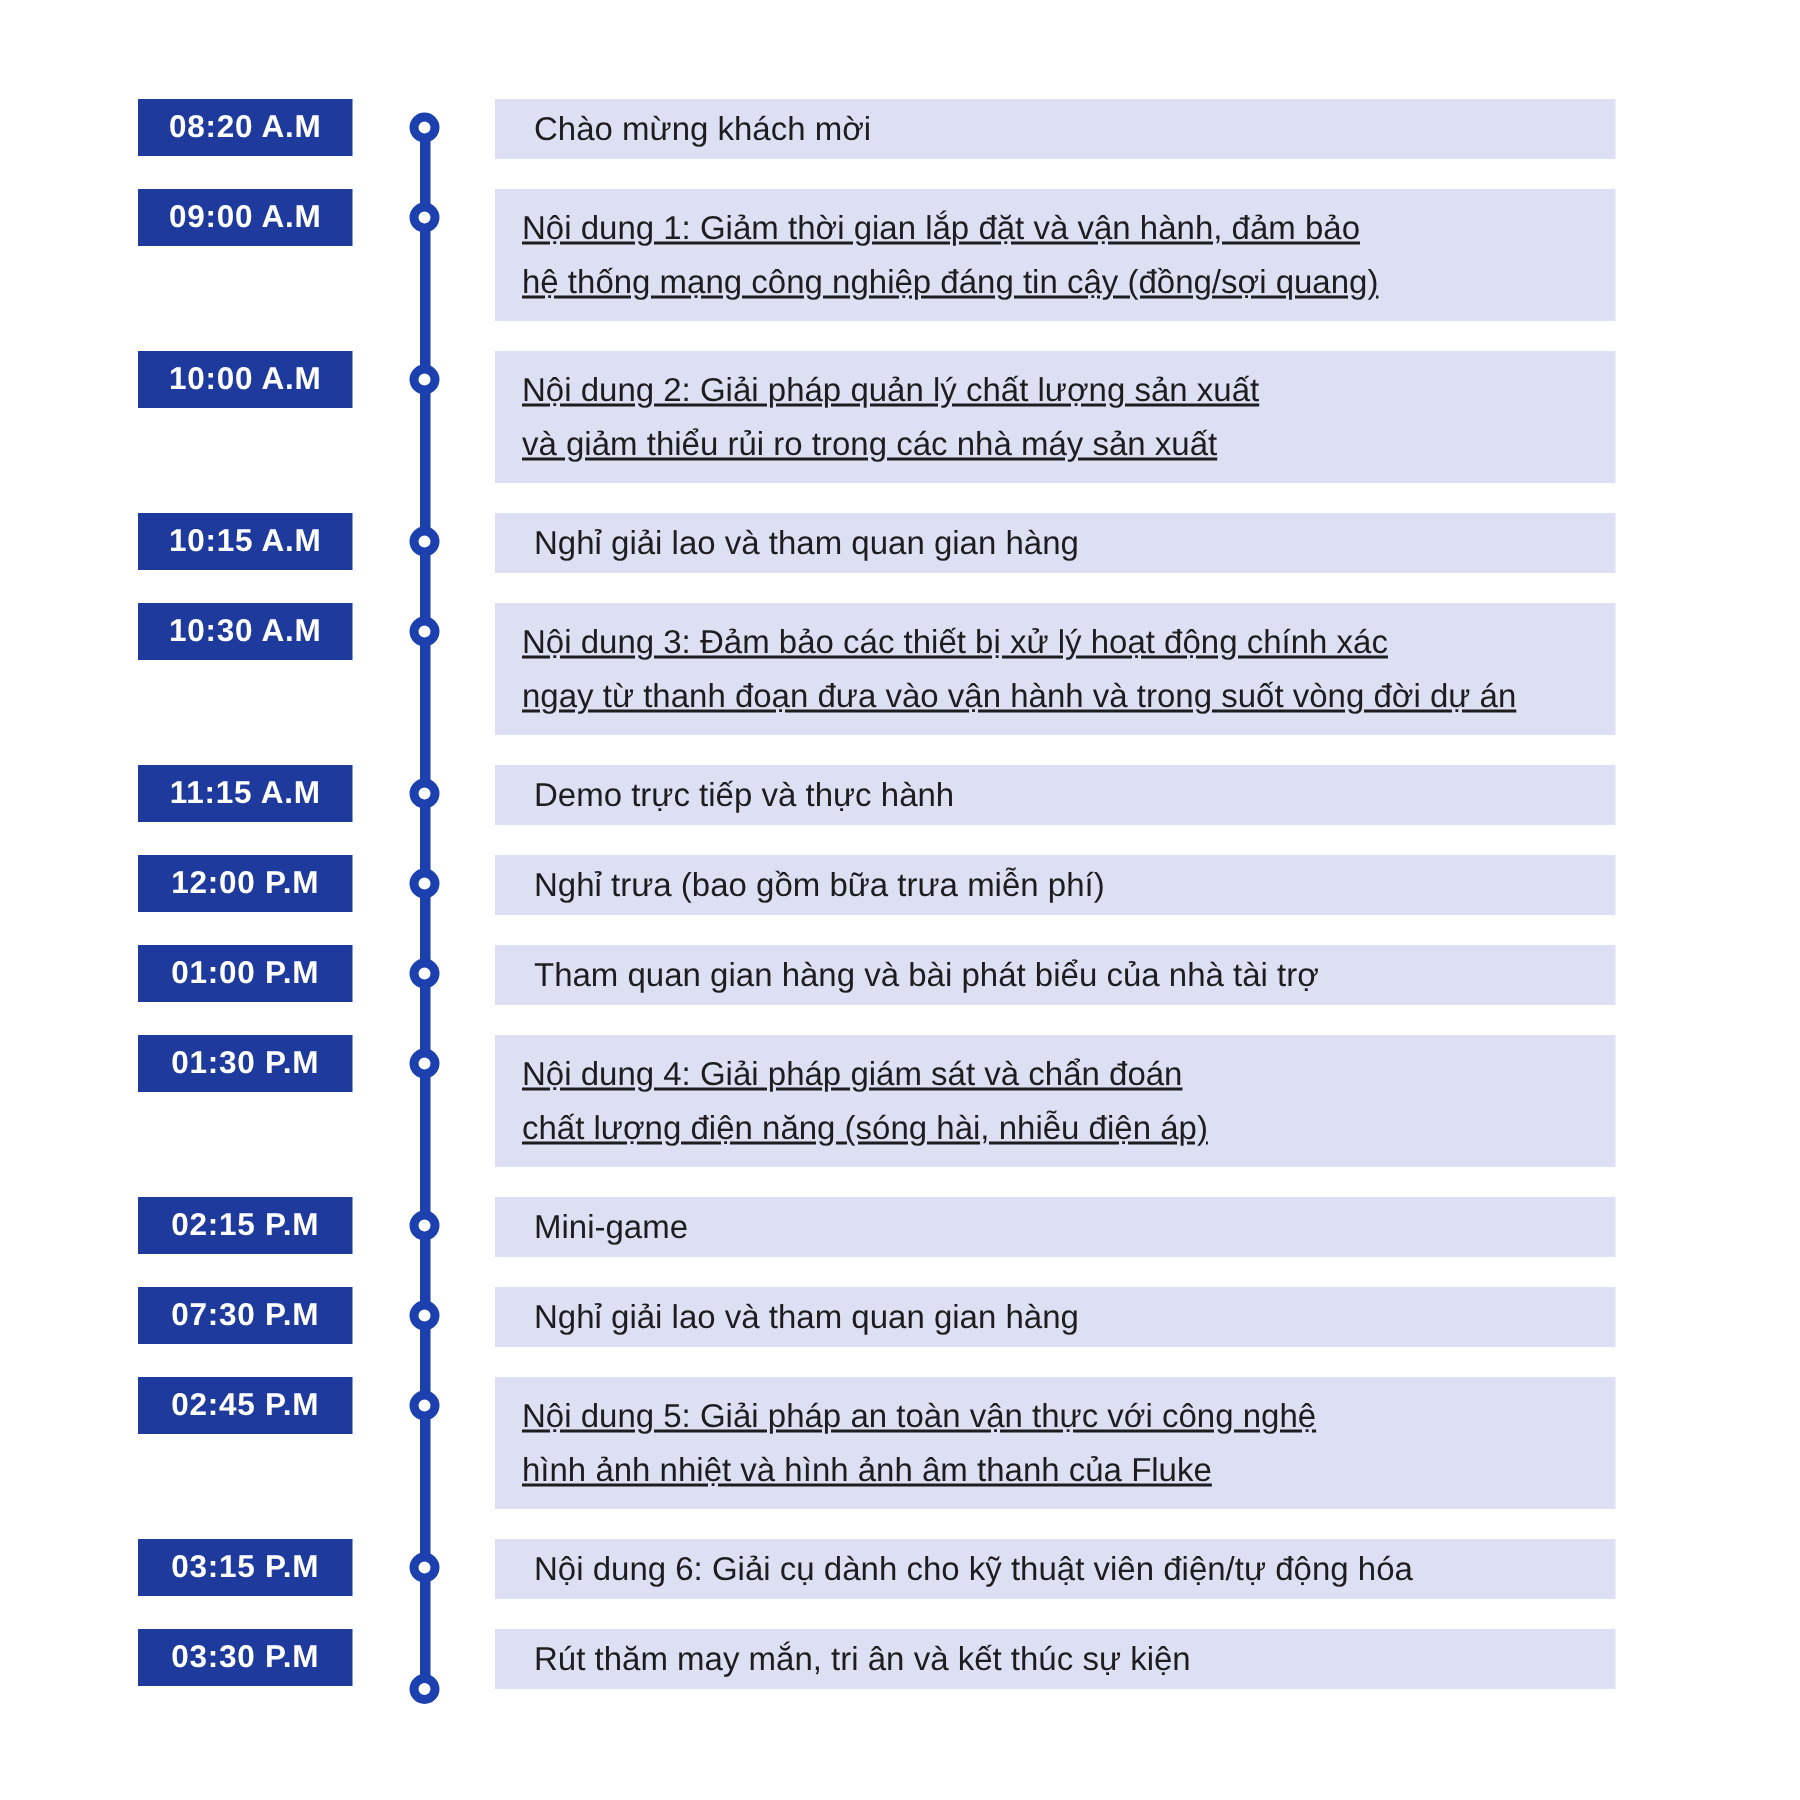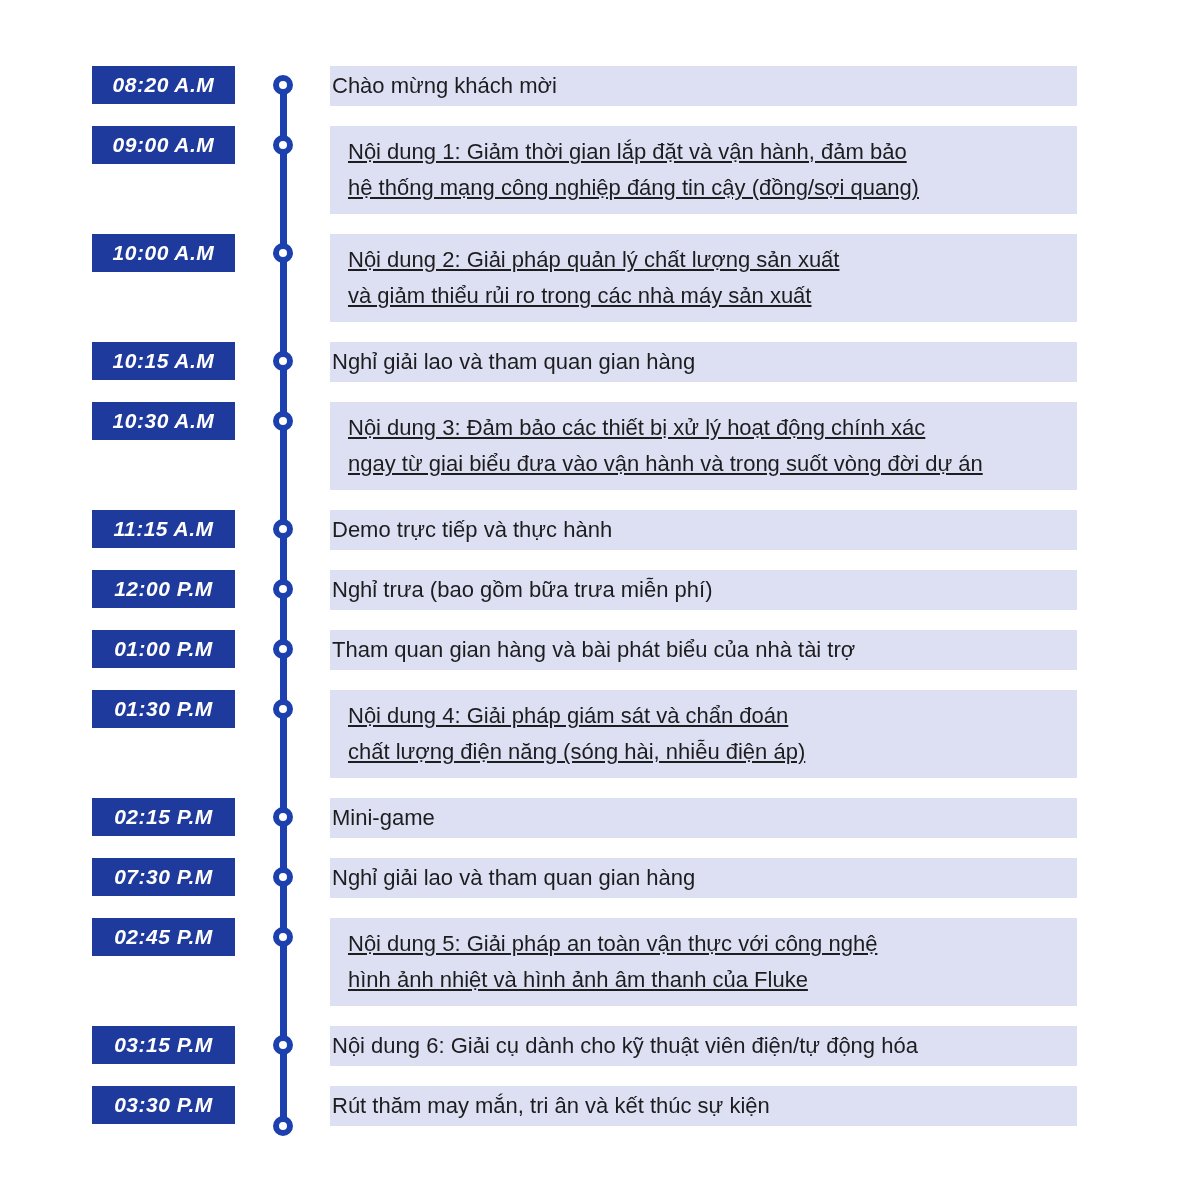--- a/index.html
+++ b/index.html
@@ -38,21 +38,20 @@
     width: 143px;
     height: 38px;
     line-height: 38px;
     text-align: center;
     background: var(--badge, #1e3a9c);
     color: #ffffff;
     font-weight: bold;
     font-size: 21px;
     letter-spacing: 0.5px;
     flex: 0 0 auto;
-    font-style: italic;
   }
   .node, .tl-end-node {
     position: absolute;
     left: 273px;
     width: 20px;
     height: 20px;
     box-sizing: border-box;
     border: 6px solid var(--line, #1c40ad);
     border-radius: 50%;
     background: #ffffff;
@@ -60,21 +59,21 @@
   }
   .node { top: 9px; }
   .tl-end-node { top: 1116px; }
   .box {
     margin-left: 95px;
     width: 747px;
     box-sizing: border-box;
     background: var(--box, #dde0f3);
     color: var(--text, #1d1d1f);
     font-size: 22px;
-    padding: 0 2px;
+    padding: 0 26px;
     min-height: 40px;
   }
   .box .event-line {
     line-height: 40px;
     white-space: nowrap;
   }
   .box.double {
     padding: 8px 18px;
   }
   .box.double .event-line {
@@ -121,21 +120,21 @@
     <div class="box">
       <div class="event-line">Nghỉ giải lao và tham quan gian hàng</div>
     </div>
   </div>
 
   <div class="row">
     <div class="badge">10:30 A.M</div>
     <div class="node"></div>
     <div class="box double">
       <div class="event-line">Nội dung 3: Đảm bảo các thiết bị xử lý hoạt động chính xác</div>
-      <div class="event-line">ngay từ giai biểu đưa vào vận hành và trong suốt vòng đời dự án</div>
+      <div class="event-line">ngay từ thanh đoạn đưa vào vận hành và trong suốt vòng đời dự án</div>
     </div>
   </div>
 
   <div class="row">
     <div class="badge">11:15 A.M</div>
     <div class="node"></div>
     <div class="box">
       <div class="event-line">Demo trực tiếp và thực hành</div>
     </div>
   </div>

